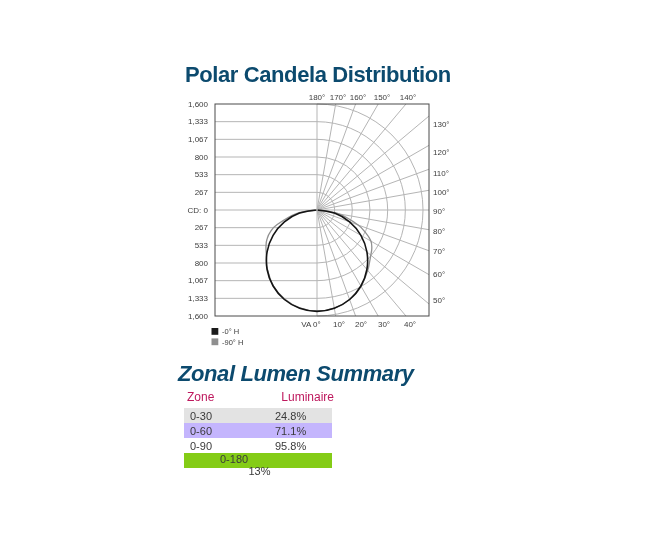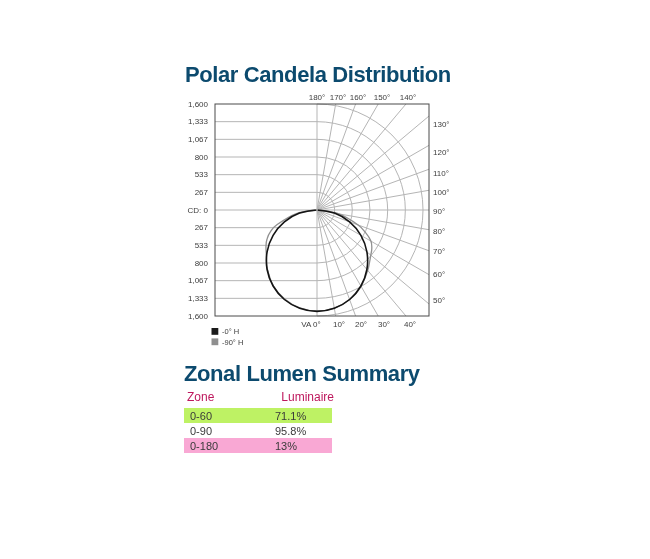--- a/index.html
+++ b/index.html
@@ -93,34 +93,38 @@
     <text x="339" y="327" text-anchor="middle" font-size="8" fill="#3d3d3d">10°</text>
     <text x="361" y="327" text-anchor="middle" font-size="8" fill="#3d3d3d">20°</text>
     <text x="384" y="327" text-anchor="middle" font-size="8" fill="#3d3d3d">30°</text>
     <text x="410" y="327" text-anchor="middle" font-size="8" fill="#3d3d3d">40°</text>
     <rect x="211.5" y="328" width="6.8" height="6.8" fill="#1a1a1a"></rect>
     <text x="222" y="334.2" text-anchor="start" font-size="7.5" fill="#3d3d3d">-0° H</text>
     <rect x="211.5" y="338.4" width="6.8" height="6.8" fill="#8f8f8f"></rect>
     <text x="222" y="344.59999999999997" text-anchor="start" font-size="7.5" fill="#3d3d3d">-90° H</text>
   </svg>
 
-<div class="abs sec-title" style="left:184px;top:361px;">Zonal Lumen Summary</div>
+<div class="abs sec-title" style="left:178px;top:361px;font-style:italic;">Zonal Lumen Summary</div>
 
 <div id="zonal-table">
   <div class="zt-header">
     <span class="c1">Zone</span>
     <span class="c2">Luminaire</span>
   </div>
   <div class="zt-body">
-      <div class="zt-row striped" style="background: #bef264;">
+      <div class="zt-row striped" style="background: rgb(227, 227, 227);">
+        <span class="c1">0-30</span>
+        <span class="c2">24.8%</span>
+      </div>
+      <div class="zt-row striped" style="background: #c4b5fd;">
         <span class="c1">0-60</span>
         <span class="c2">71.1%</span>
       </div>
       <div class="zt-row">
         <span class="c1">0-90</span>
         <span class="c2">95.8%</span>
       </div>
-      <div class="zt-row striped" style="background: #f9a8d4;">
+      <div class="zt-row striped" style="background: #84cc16; flex-direction: column;">
         <span class="c1">0-180</span>
         <span class="c2">13%</span>
       </div>
     </div>
 </div>
 
 </body></html>

